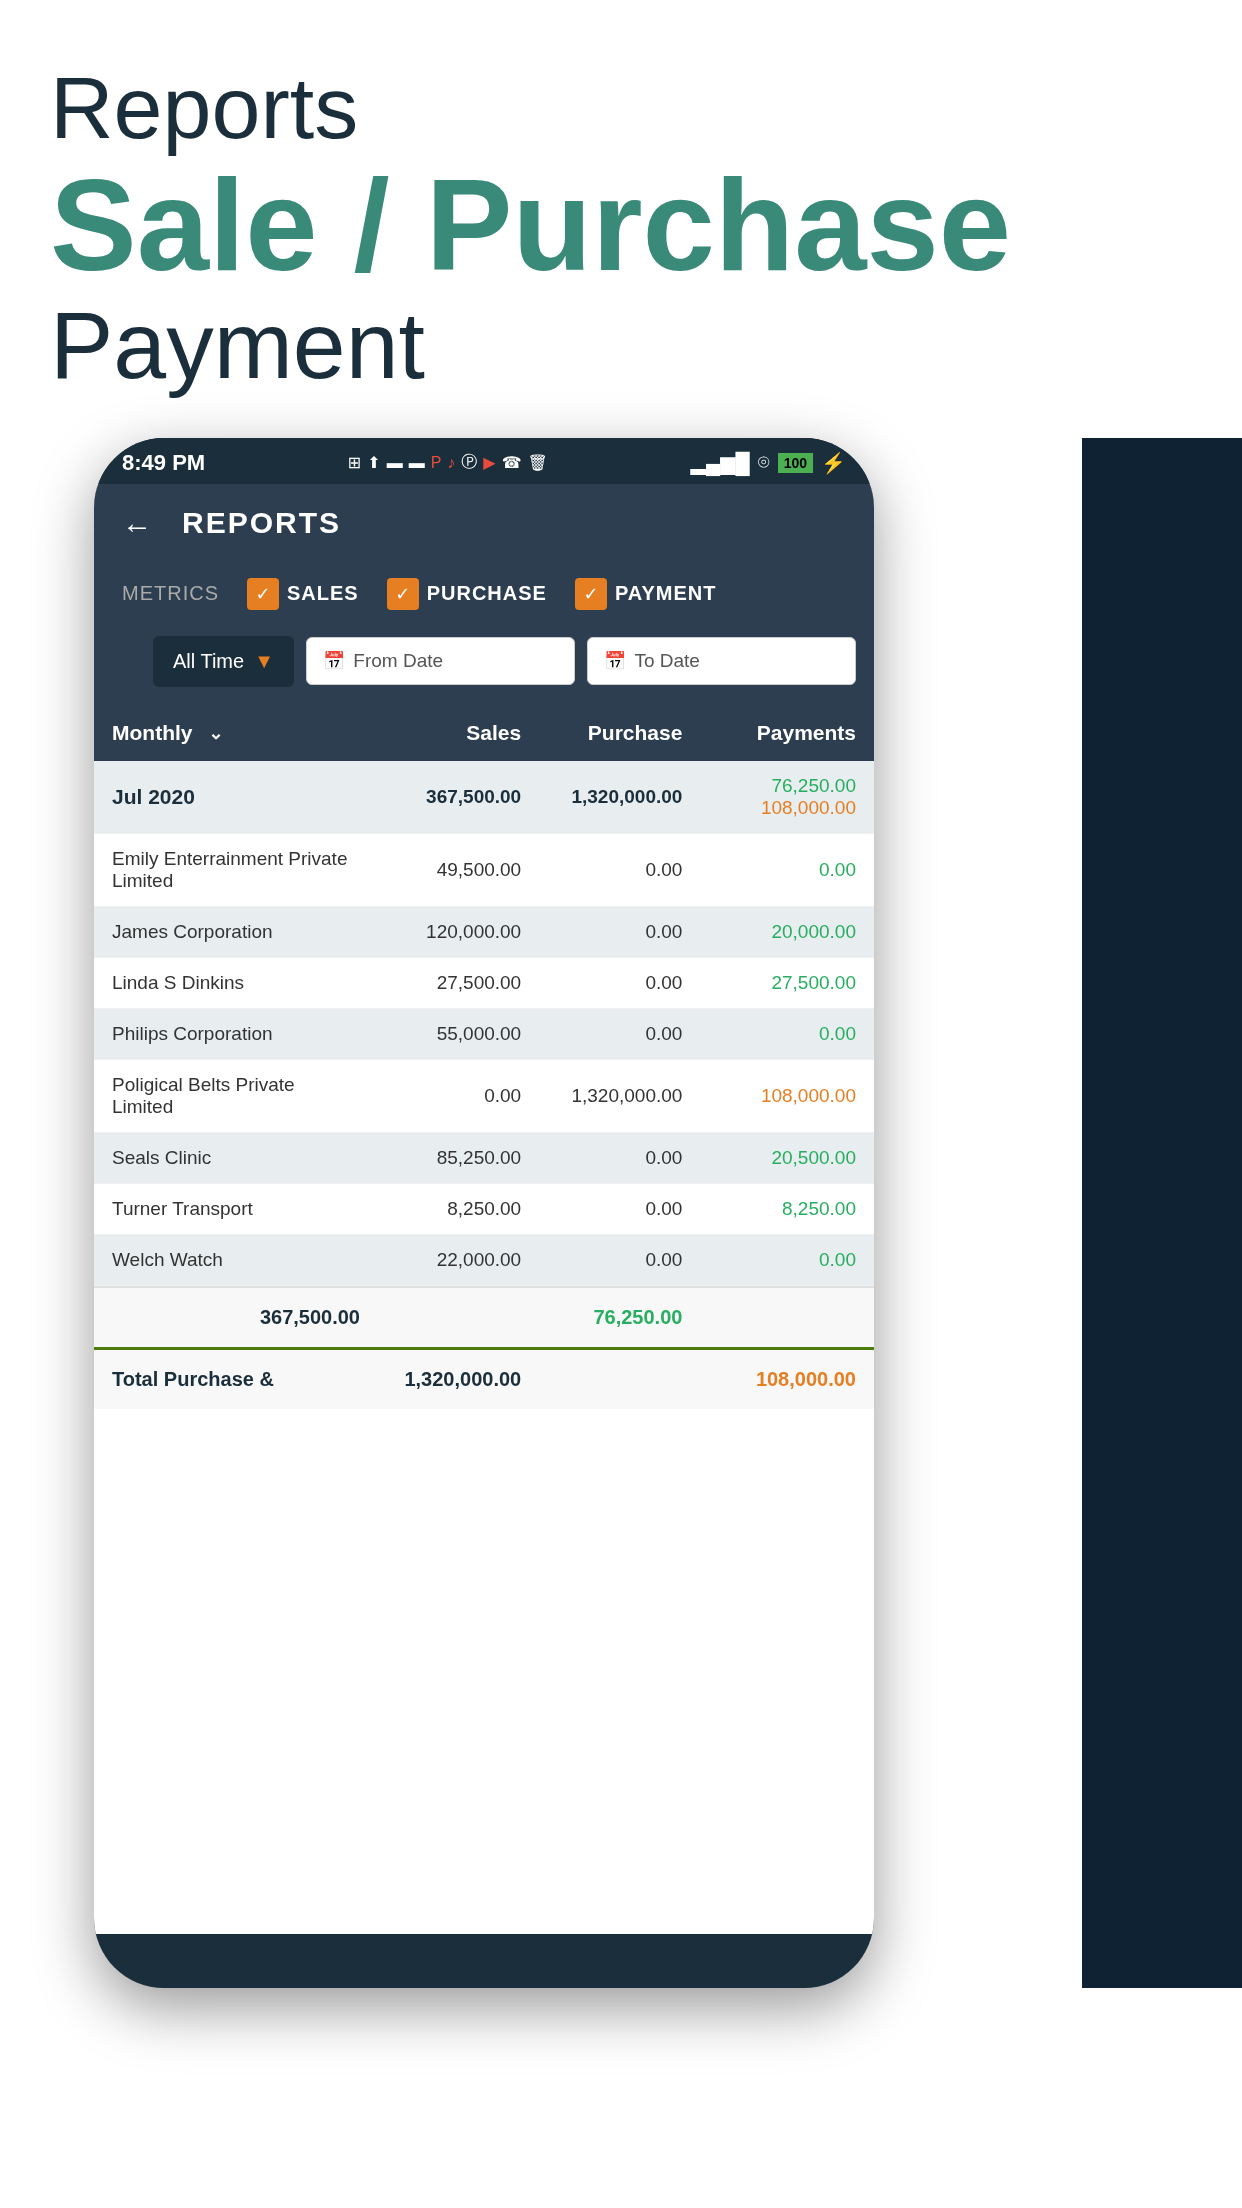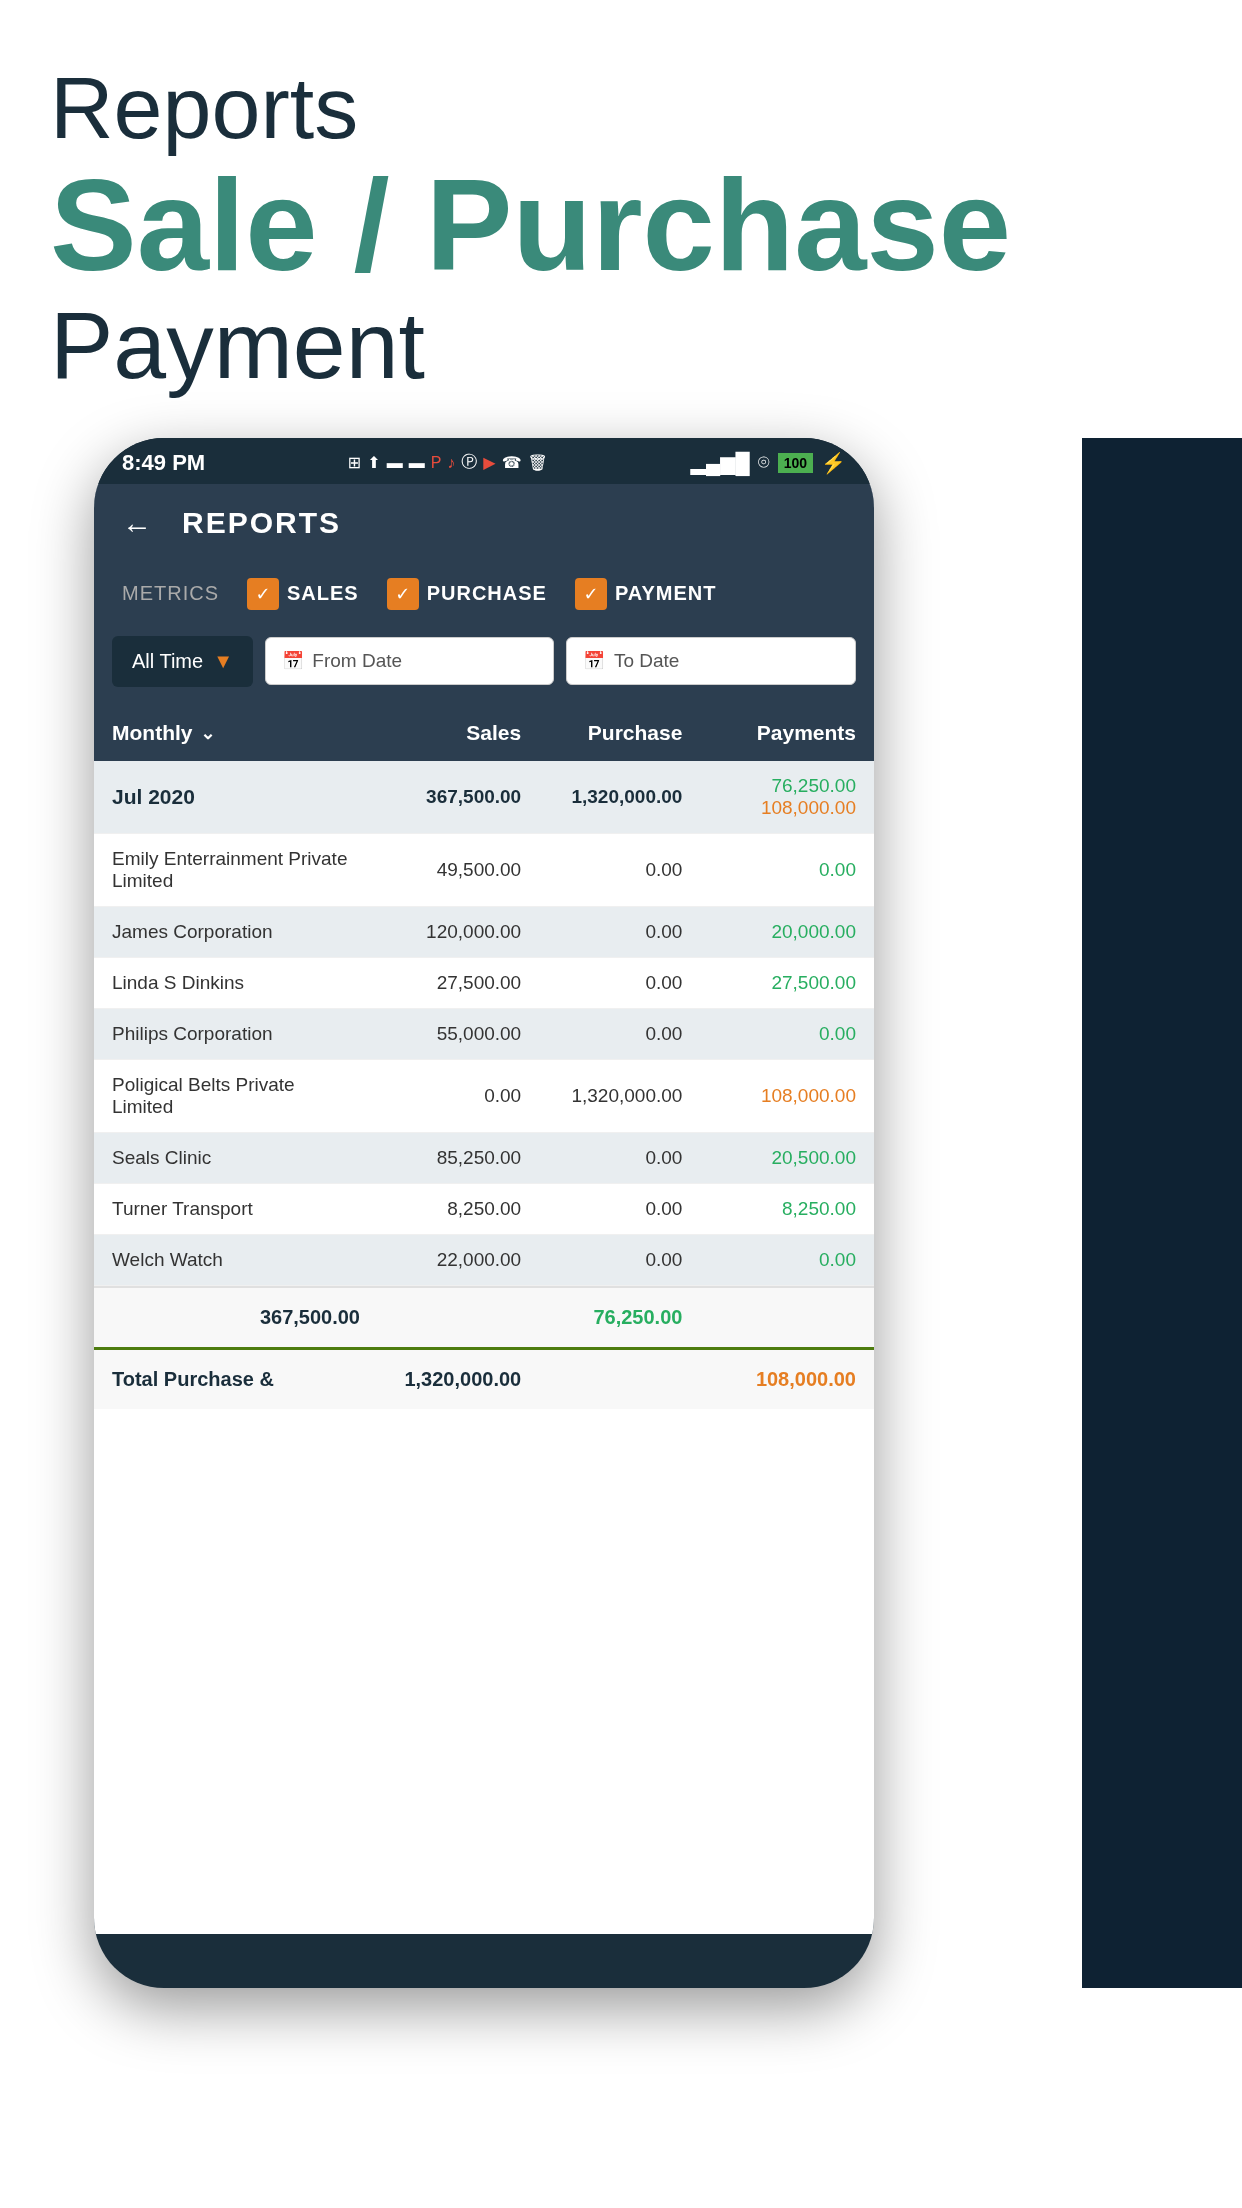--- a/index.html
+++ b/index.html
@@ -158,20 +158,21 @@
       color: #ffffff;
       border: none;
       border-radius: 6px;
       padding: 14px 20px;
       font-size: 20px;
       display: flex;
       align-items: center;
       gap: 10px;
       cursor: pointer;
       white-space: nowrap;
+      margin-left: 41px;
     }
     .filter-icon {
       color: #e67e22;
       font-size: 20px;
     }
     .date-btn {
       background: #ffffff;
       border: 1px solid #ccc;
       border-radius: 6px;
       padding: 12px 16px;
@@ -201,21 +202,21 @@
       align-items: center;
     }
     .th-cell {
       color: #ffffff;
       font-size: 21px;
       font-weight: 600;
     }
     .th-cell.monthly-cell {
       display: flex;
       align-items: center;
-      gap: 8px;
+      gap: 16px;
     }
     .th-cell.right {
       text-align: right;
     }
     .chevron-down {
       color: #ffffff;
       font-size: 18px;
     }
 
     

